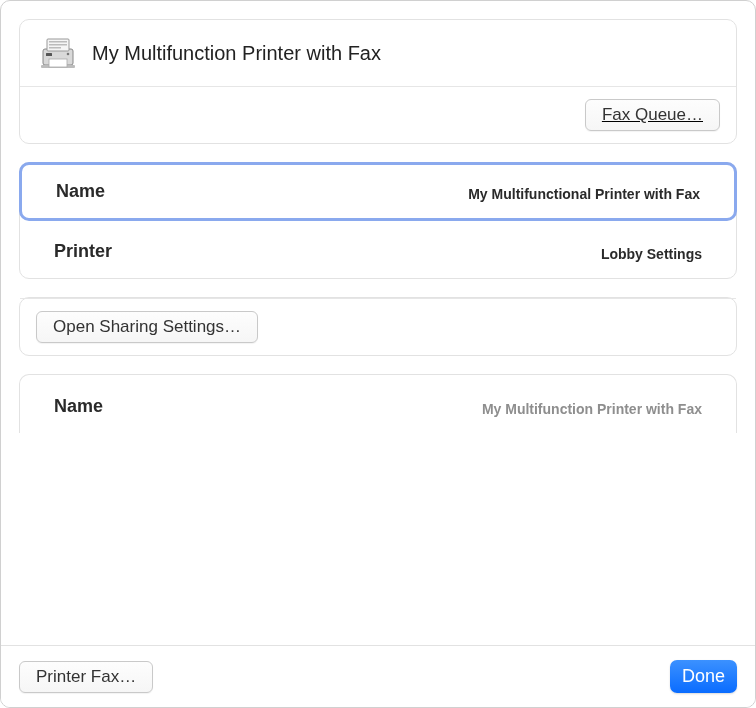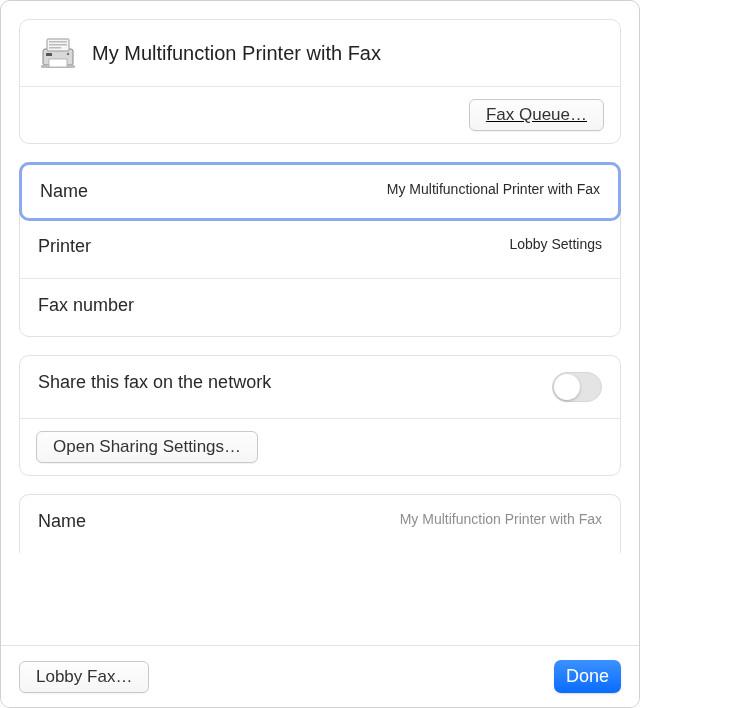--- a/index.html
+++ b/index.html
@@ -8,21 +8,21 @@
       padding: 0;
     }
     body {
       font-family: -apple-system, BlinkMacSystemFont, 'Helvetica Neue', Arial, sans-serif;
       background: #fff;
       width: 756px;
       height: 708px;
       position: relative;
     }
     .window {
-      width: 640px;
+      width: 756px;
       height: 708px;
       background: #fff;
       border: 1px solid #d0d0d0;
       border-radius: 10px;
       position: relative;
       display: flex;
       flex-direction: column;
       overflow: hidden;
     }
     .content-area {
@@ -70,24 +70,25 @@
       box-shadow: 0 1px 1px rgba(0,0,0,0.05);
     }
     .settings-block {
       border: 1px solid #e2e2e2;
       border-radius: 10px;
       background: #fff;
       margin-bottom: 18px;
     }
     .setting-row {
       display: flex;
-      align-items: flex-start;
+      align-items: flex-end;
       justify-content: space-between;
-      padding: 16px 18px;
+      padding: 16px 34px;
       min-height: 58px;
+      font-weight: bold;
     }
     .setting-row + .setting-row {
       border-top: 1px solid #e6e6e6;
     }
     .setting-row.selected {
       border: 3px solid #8aa9ee;
       border-radius: 10px;
       margin: -1px;
       position: relative;
       z-index: 1;
@@ -190,44 +191,34 @@
 
     <div class="settings-block">
       <div class="setting-row selected">
         <span class="setting-label">Name</span>
         <span class="setting-value">My Multifunctional Printer with Fax</span>
       </div>
       <div class="setting-row after-selected">
         <span class="setting-label">Printer</span>
         <span class="setting-value">Lobby  Settings</span>
       </div>
-      <div class="setting-row">
-        <span class="setting-label">Fax number</span>
-        <span class="setting-value"></span>
-      </div>
     </div>
 
     <div class="settings-block">
-      <div class="setting-row">
-        <span class="setting-label">Share this fax on the network</span>
-        <div class="toggle">
-          <div class="toggle-knob"></div>
-        </div>
-      </div>
       <div class="sharing-actions-row">
         <button class="mac-button">Open Sharing Settings…</button>
       </div>
     </div>
 
     <div class="kind-block">
       <div class="setting-row">
         <span class="setting-label">Name</span>
         <span class="setting-value gray">My Multifunction Printer with Fax</span>
       </div>
     </div>
 
   </div>
 
   <div class="footer-bar">
-    <button class="mac-button">Lobby Fax…</button>
+    <button class="mac-button">Printer Fax…</button>
     <button class="primary-button">Done</button>
   </div>
 </div>
 
 </body></html>

